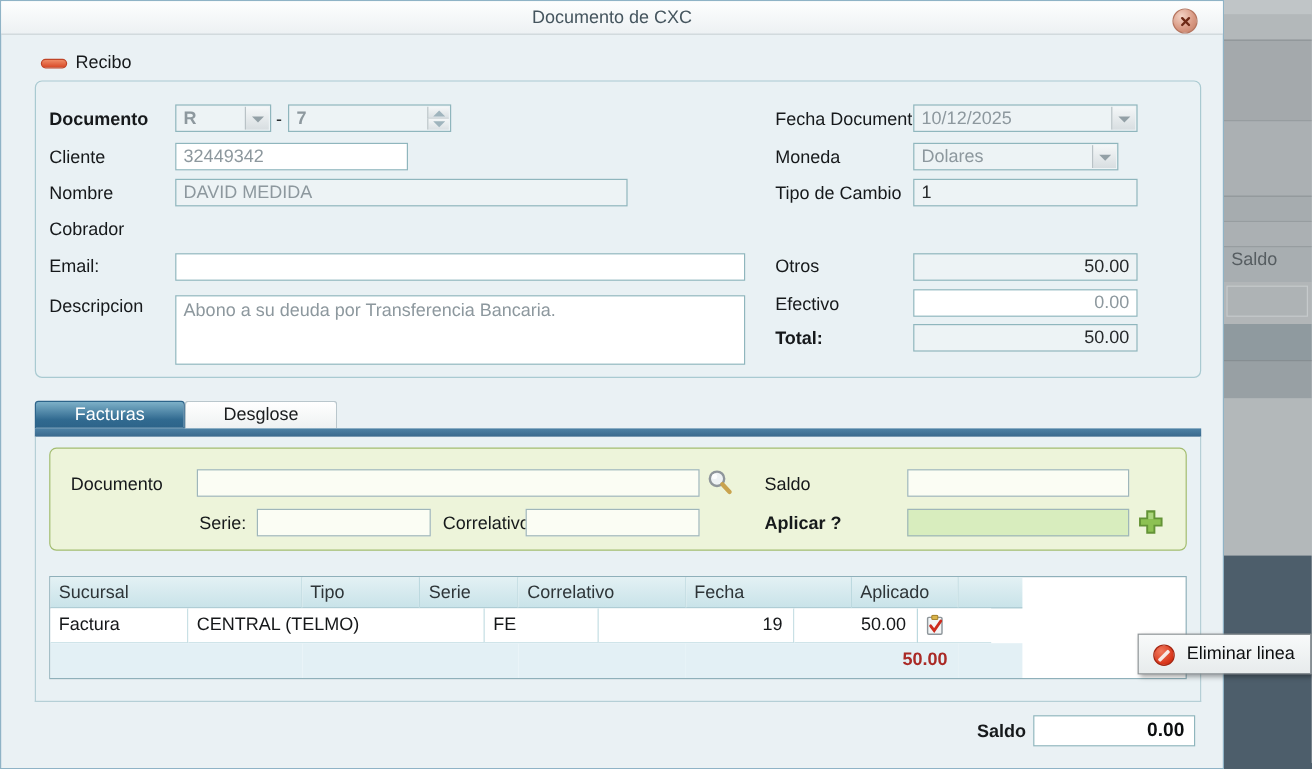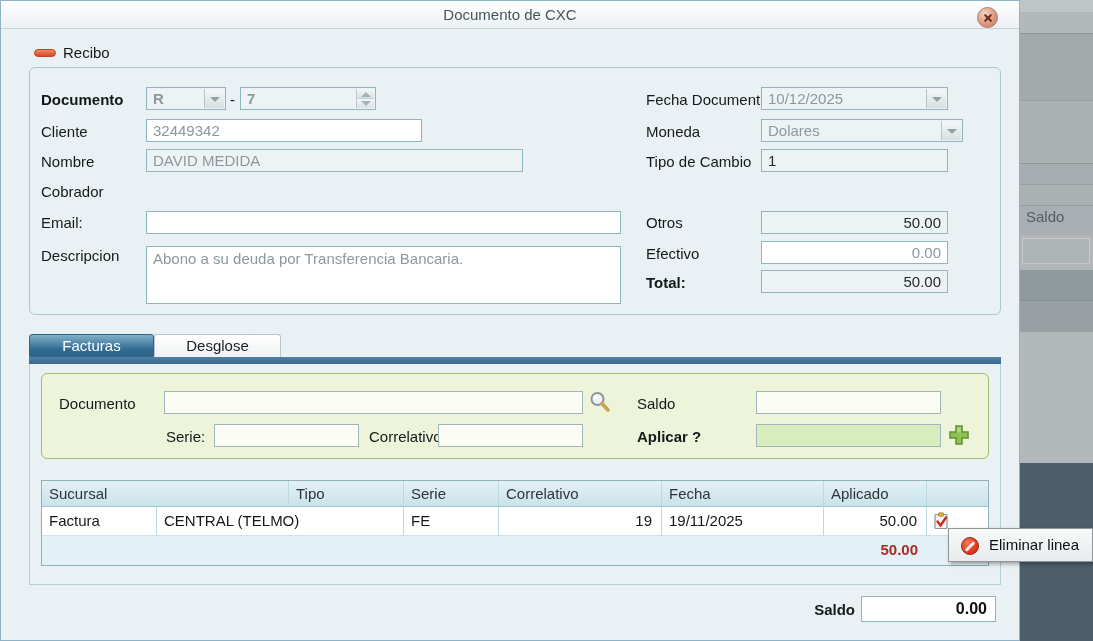--- a/index.html
+++ b/index.html
@@ -75,21 +75,21 @@
 
   
   #green-panel { left:40px; top:372px; width:948px; height:86px; border-radius:6px;
     background:#edf4da; border:1px solid #a3bd70; }
   .gfield { position:absolute; height:23px; border:1px solid #9fb6ba; background:#fbfdf4;
     font-size:15px; }
   .gfield.applied { background:#d8edbe; }
 
   
   #grid { left:40px; top:479px; width:948px; border:1px solid #8fb0ba; background:#fff; }
-  .trow { display:flex; width:946px; }
+  .trow { display:flex; width:810px; }
   .tcell { font-size:15px; padding:0 7px; border-right:1px solid #bcd9df; overflow:hidden;
     white-space:nowrap; }
   .tcell:last-child { border-right:none; }
   #grid-head .tcell { height:26px; line-height:25px; color:#2e3538;
     background:linear-gradient(#e3f1f4,#c9e3e9); border-bottom:1px solid #9fc2cb; }
   #grid-body .tcell { height:29px; line-height:28px; color:#151719;
     border-bottom:1px solid #cfe4e9; background:#fff; }
   #grid-total .tcell { height:29px; line-height:28px; background:#e3f0f5; border-right:none; }
   .tcell.num { text-align:right; padding-right:9px; }
   .c0{width:247px;} .c1{width:115px;} .c2{width:95px;} .c3{width:163px;}
@@ -167,21 +167,21 @@
       <span class="spin-up">
           <span class="tri-up"></span>
         </span>
       <span class="spin-down">
           <span class="tri-down"></span>
         </span>
     </span>
   </div>
 
   <div class="lbl" style="left:40px;top:122px">Cliente</div>
-  <div class="field" style="left:145px;top:118px;width:276px">32449342</div>
+  <div class="field" style="left:145px;top:118px;width:194px">32449342</div>
 
   <div class="lbl" style="left:40px;top:152px">Nombre</div>
   <div class="field disabled" style="left:145px;top:148px;width:377px">DAVID MEDIDA</div>
 
   <div class="lbl" style="left:40px;top:182px">Cobrador</div>
 
   <div class="lbl" style="left:40px;top:213px">Email:</div>
   <div class="field" style="left:145px;top:210px;width:475px"></div>
 
   <div class="lbl" style="left:40px;top:246px">Descripcion</div>
@@ -189,21 +189,21 @@
 
   <div class="lbl" style="left:645px;top:90px">Fecha Documento</div>
   <div class="field disabled" style="left:760px;top:86px;width:187px">
     <span>10/12/2025</span>
     <span class="combo-btn">
         <span class="combo-arrow"></span>
       </span>
   </div>
 
   <div class="lbl" style="left:645px;top:122px">Moneda</div>
-  <div class="field disabled" style="left:760px;top:118px;width:202px">
+  <div class="field disabled" style="left:760px;top:118px;width:171px">
     <span>Dolares</span>
     <span class="combo-btn">
         <span class="combo-arrow"></span>
       </span>
   </div>
 
   <div class="lbl" style="left:645px;top:152px">Tipo de Cambio</div>
   <div class="field disabled dark" style="left:760px;top:148px;width:187px">1</div>
 
   <div class="lbl" style="left:645px;top:213px">Otros</div>
@@ -254,21 +254,20 @@
       <div class="tcell c3">Correlativo</div>
       <div class="tcell c4">Fecha</div>
       <div class="tcell c5">Aplicado</div>
       <div class="tcell c6"></div>
     </div>
     <div class="trow" id="grid-body">
       <div class="tcell c1">Factura</div>
       <div class="tcell c0">CENTRAL (TELMO)</div>
       <div class="tcell c2">FE</div>
       <div class="tcell c3 num">19</div>
-      <div class="tcell c4">19/11/2025</div>
       <div class="tcell c5 num">50.00</div>
       <div class="tcell c6">
         <span class="abs" style="left:5px;top:5px;width:18px;height:18px">
           <svg width="18" height="18" viewBox="0 0 18 18">
             <rect x="3" y="2.5" width="12" height="14" rx="1" fill="#f2f5f6" stroke="#8d959a" stroke-width="1.2"></rect>
             <rect x="6.5" y="0.8" width="5" height="3.4" rx="0.8" fill="#d9b44a" stroke="#a9862f" stroke-width="0.9"></rect>
             <path d="M5.5 9.5 l3 4 l5.5 -8" fill="none" stroke="#cc2b1d" stroke-width="2.4" stroke-linecap="round"></path>
           </svg>
         </span>
       </div>

